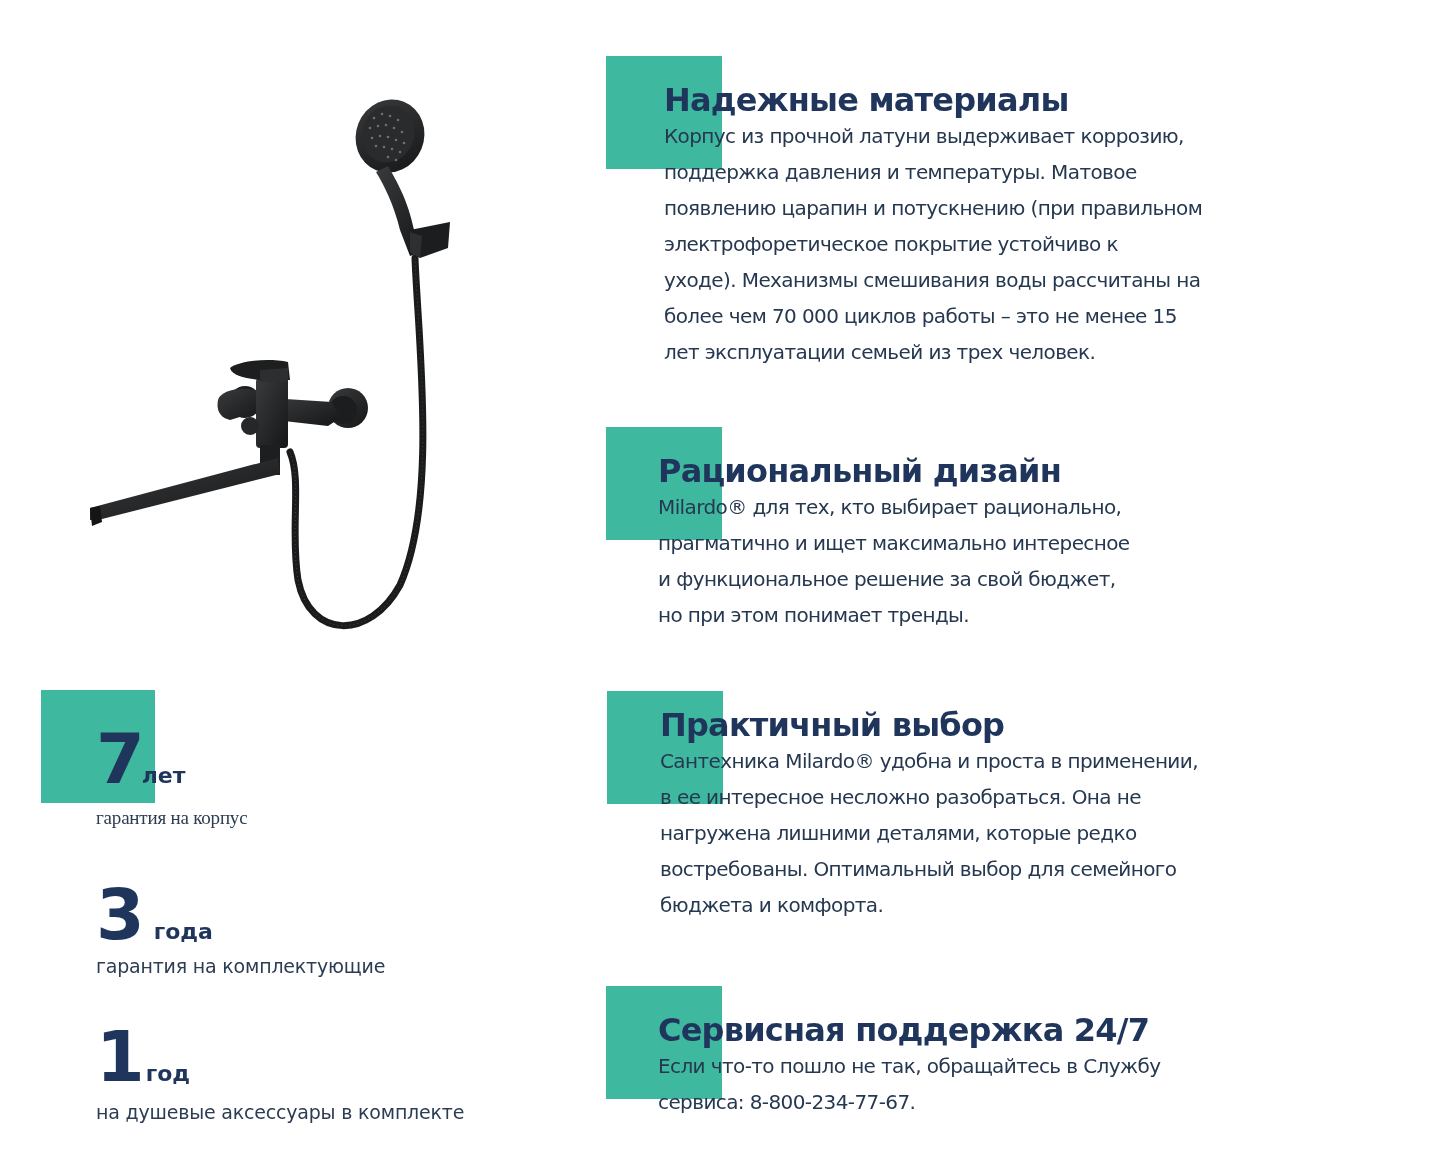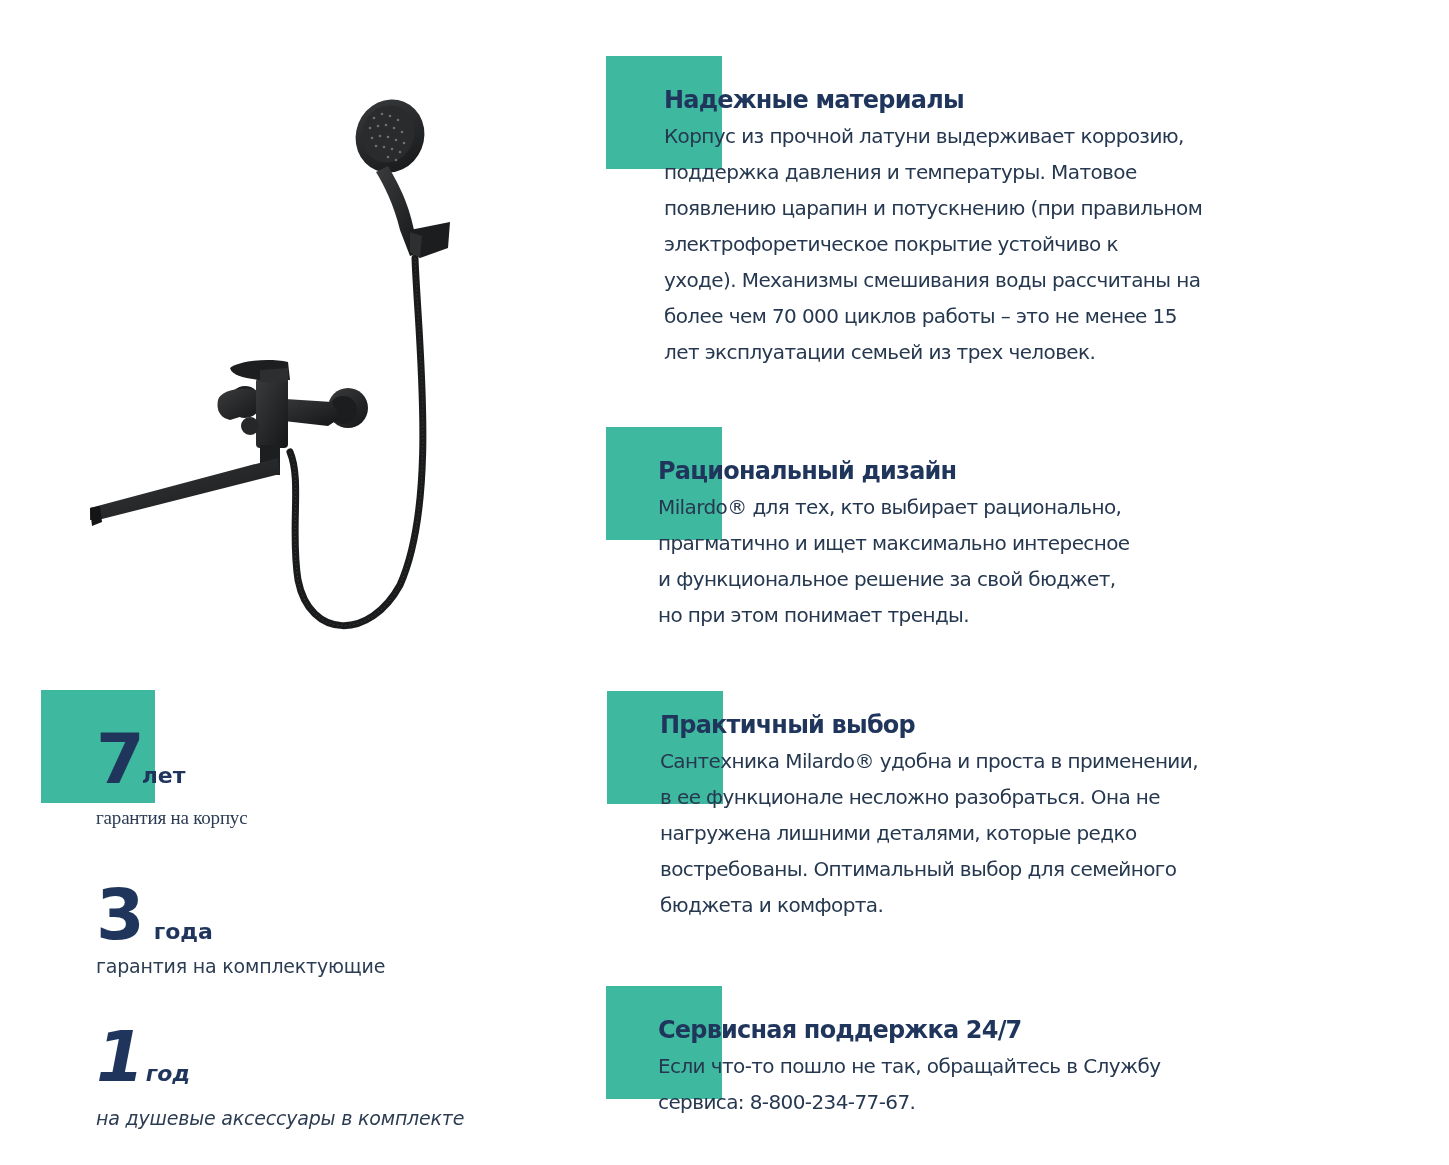--- a/index.html
+++ b/index.html
@@ -8,21 +8,21 @@
 
   .teal-square { position: absolute; background: #3fb8a0; width: 116px; height: 113px; }
 
   .product-figure { position: absolute; left: 70px; top: 80px; width: 400px; height: 570px; }
 
   .feature { position: absolute; }
   .feature-title {
     position: relative;
     font-family: "DejaVu Sans", sans-serif;
     font-weight: bold;
-    font-size: 24px;
+    font-size: 32px;
     line-height: 36px;
     color: #1f355c;
     letter-spacing: -0.8px;
     white-space: nowrap;
   }
   .feature-body {
     position: relative;
     font-family: "DejaVu Sans", sans-serif;
     font-size: 20px;
     line-height: 36px;
@@ -143,21 +143,21 @@
     <span class="line">прагматично и ищет максимально интересное</span>
     <span class="line">и функциональное решение за свой бюджет,</span>
     <span class="line">но при этом понимает тренды.</span>
   </div>
 </div>
 
 <div class="feature" style="left:660px; top:707px;">
   <div class="feature-title">Практичный выбор</div>
   <div class="feature-body">
     <span class="line">Сантехника Milardo® удобна и проста в применении,</span>
-    <span class="line">в ее функционале несложно разобраться. Она не</span>
+    <span class="line">в ее интересное несложно разобраться. Она не</span>
     <span class="line">нагружена лишними деталями, которые редко</span>
     <span class="line">востребованы. Оптимальный выбор для семейного</span>
     <span class="line">бюджета и комфорта.</span>
   </div>
 </div>
 
 <div class="feature" style="left:658px; top:1012px;">
   <div class="feature-title">Сервисная поддержка 24/7</div>
   <div class="feature-body">
     <span class="line">Если что-то пошло не так, обращайтесь в Службу</span>
@@ -172,18 +172,18 @@
   <div class="warranty-desc" style="margin-top:12px;font-family:Liberation Serif, serif;">гарантия на корпус</div>
 </div>
 
 <div class="warranty" style="top:880px;">
   <div class="warranty-head">
     <span class="warranty-num">3</span><span class="warranty-unit" style="margin-left:12px;">года</span>
   </div>
   <div class="warranty-desc" style="margin-top:4px;">гарантия на комплектующие</div>
 </div>
 
-<div class="warranty" style="top:1022px;font-style:italic;">
+<div class="warranty" style="top:1022px;">
   <div class="warranty-head">
     <span class="warranty-num">1</span><span class="warranty-unit" style="margin-left:4px;">год</span>
   </div>
-  <div class="warranty-desc" style="margin-top:14px;">на душевые аксессуары в комплекте</div>
+  <div class="warranty-desc" style="margin-top:8px;">на душевые аксессуары в комплекте</div>
 </div>
 
 </body></html>

